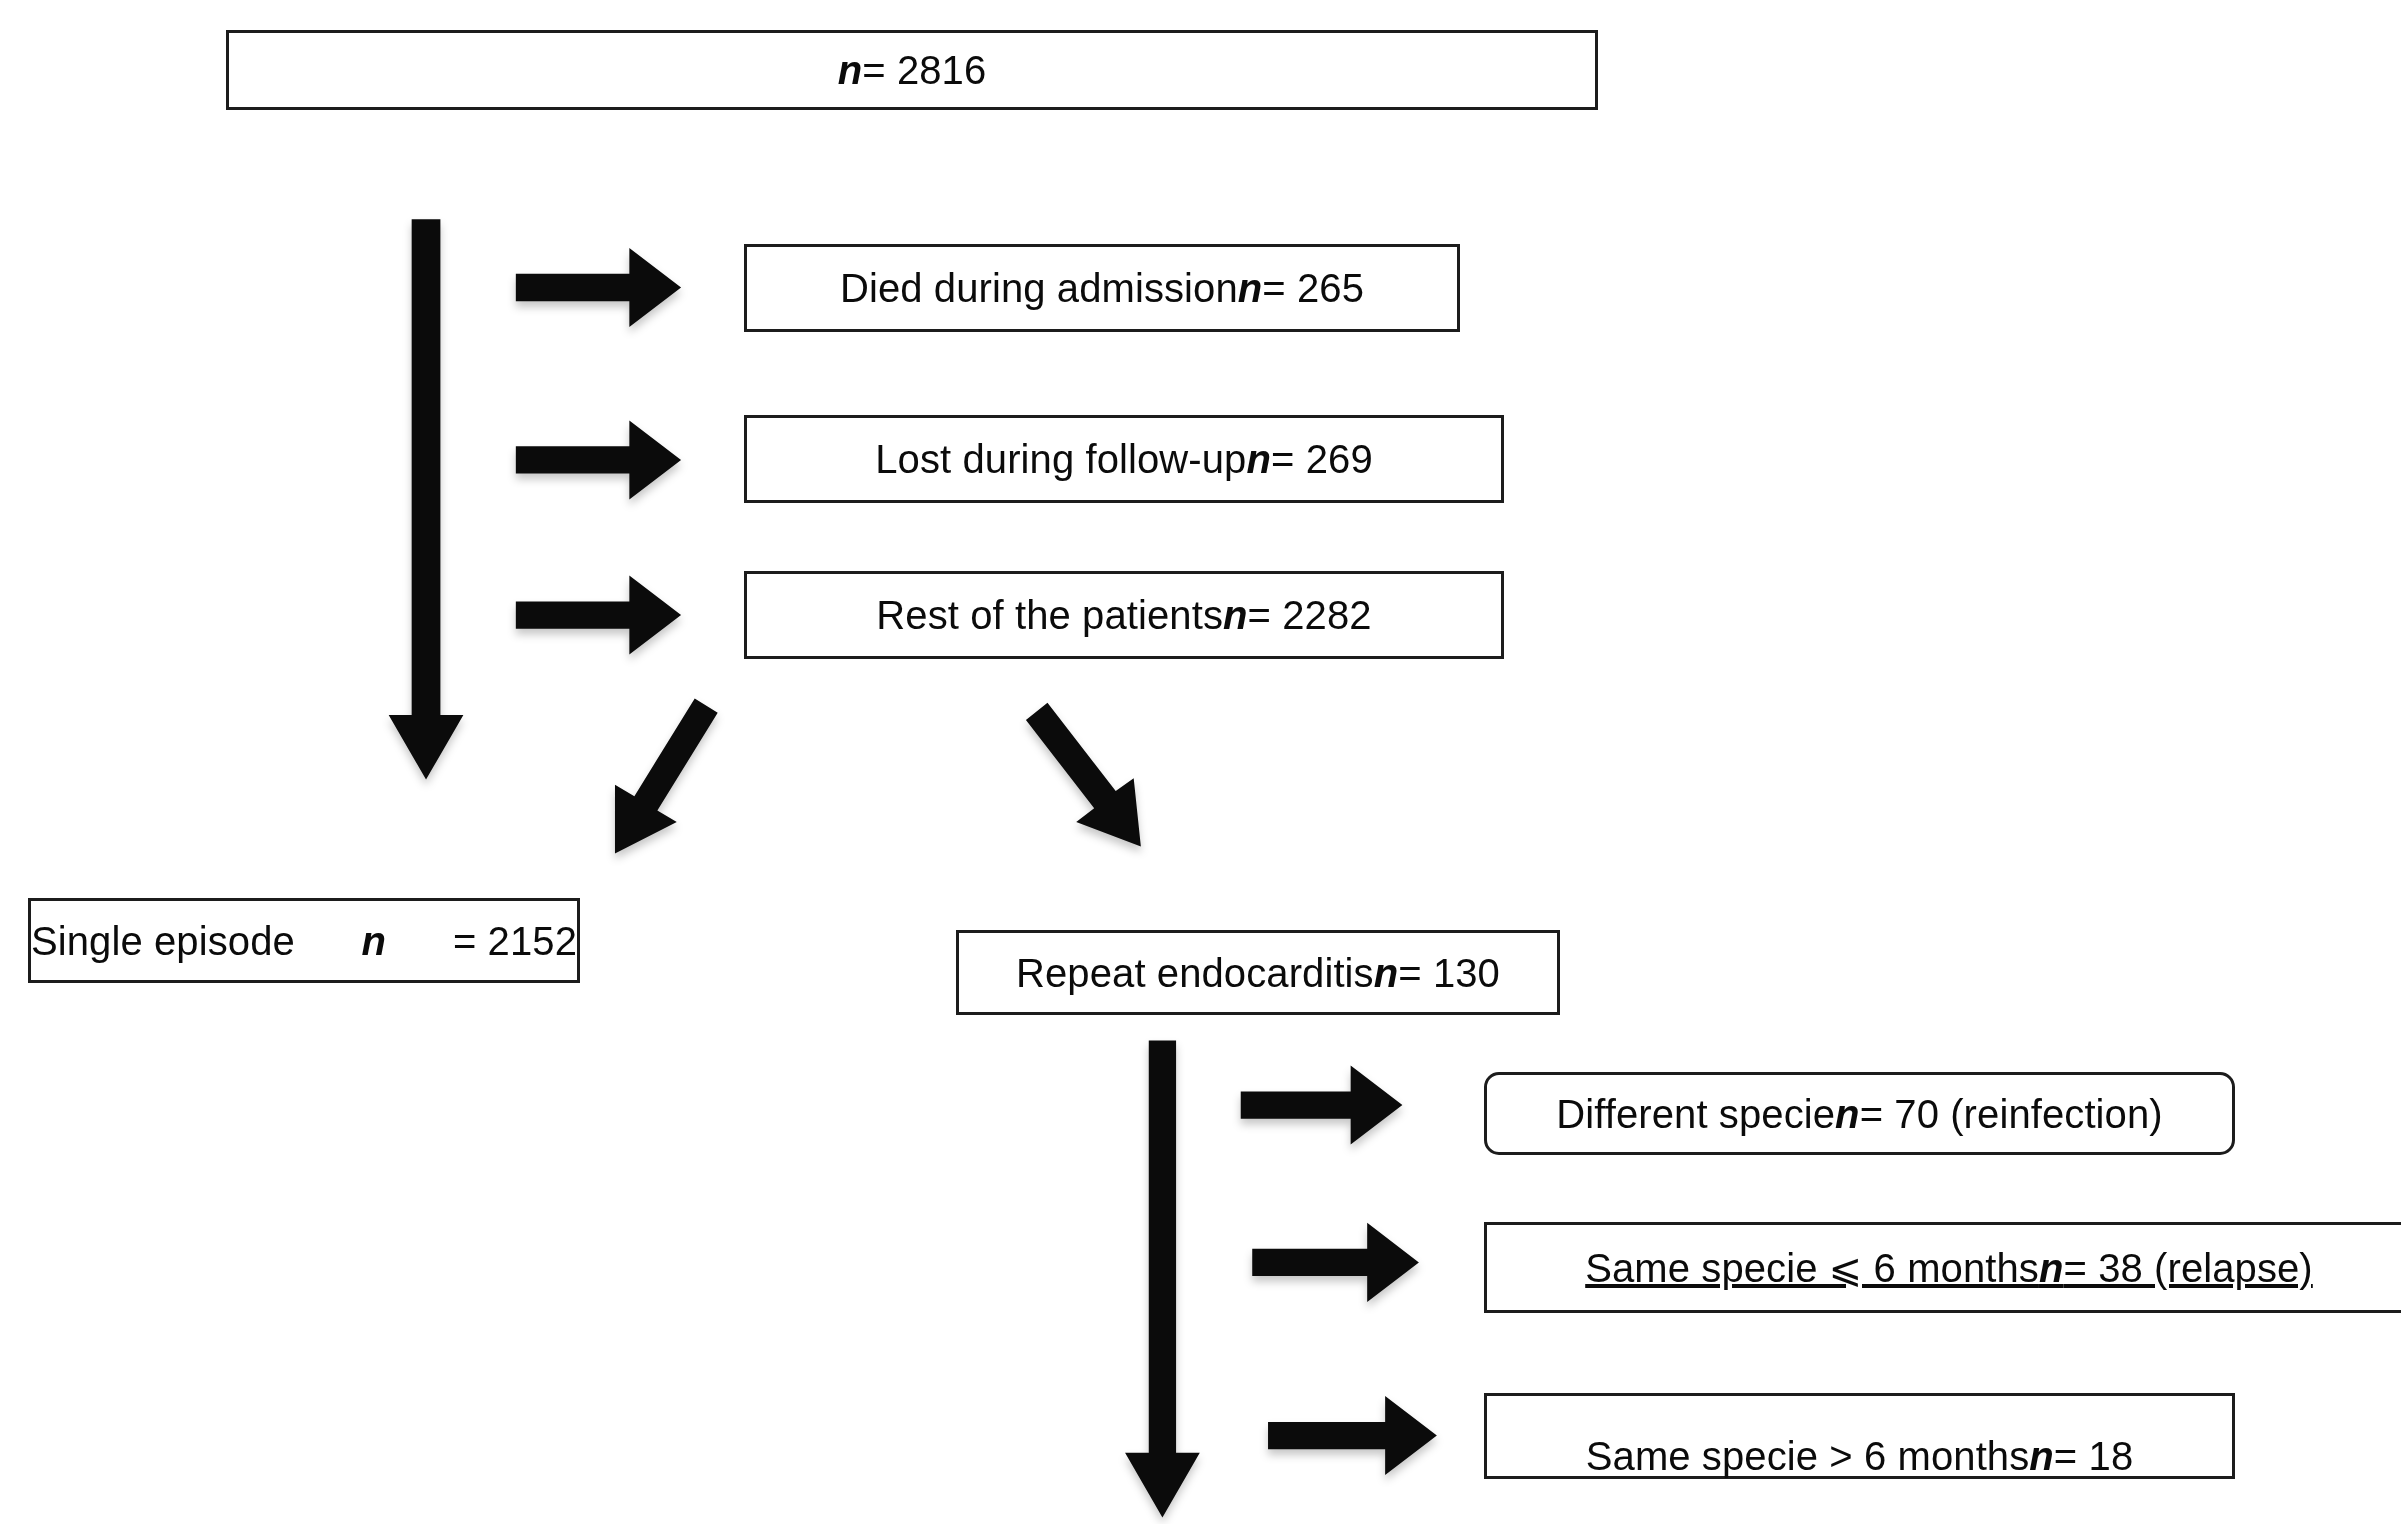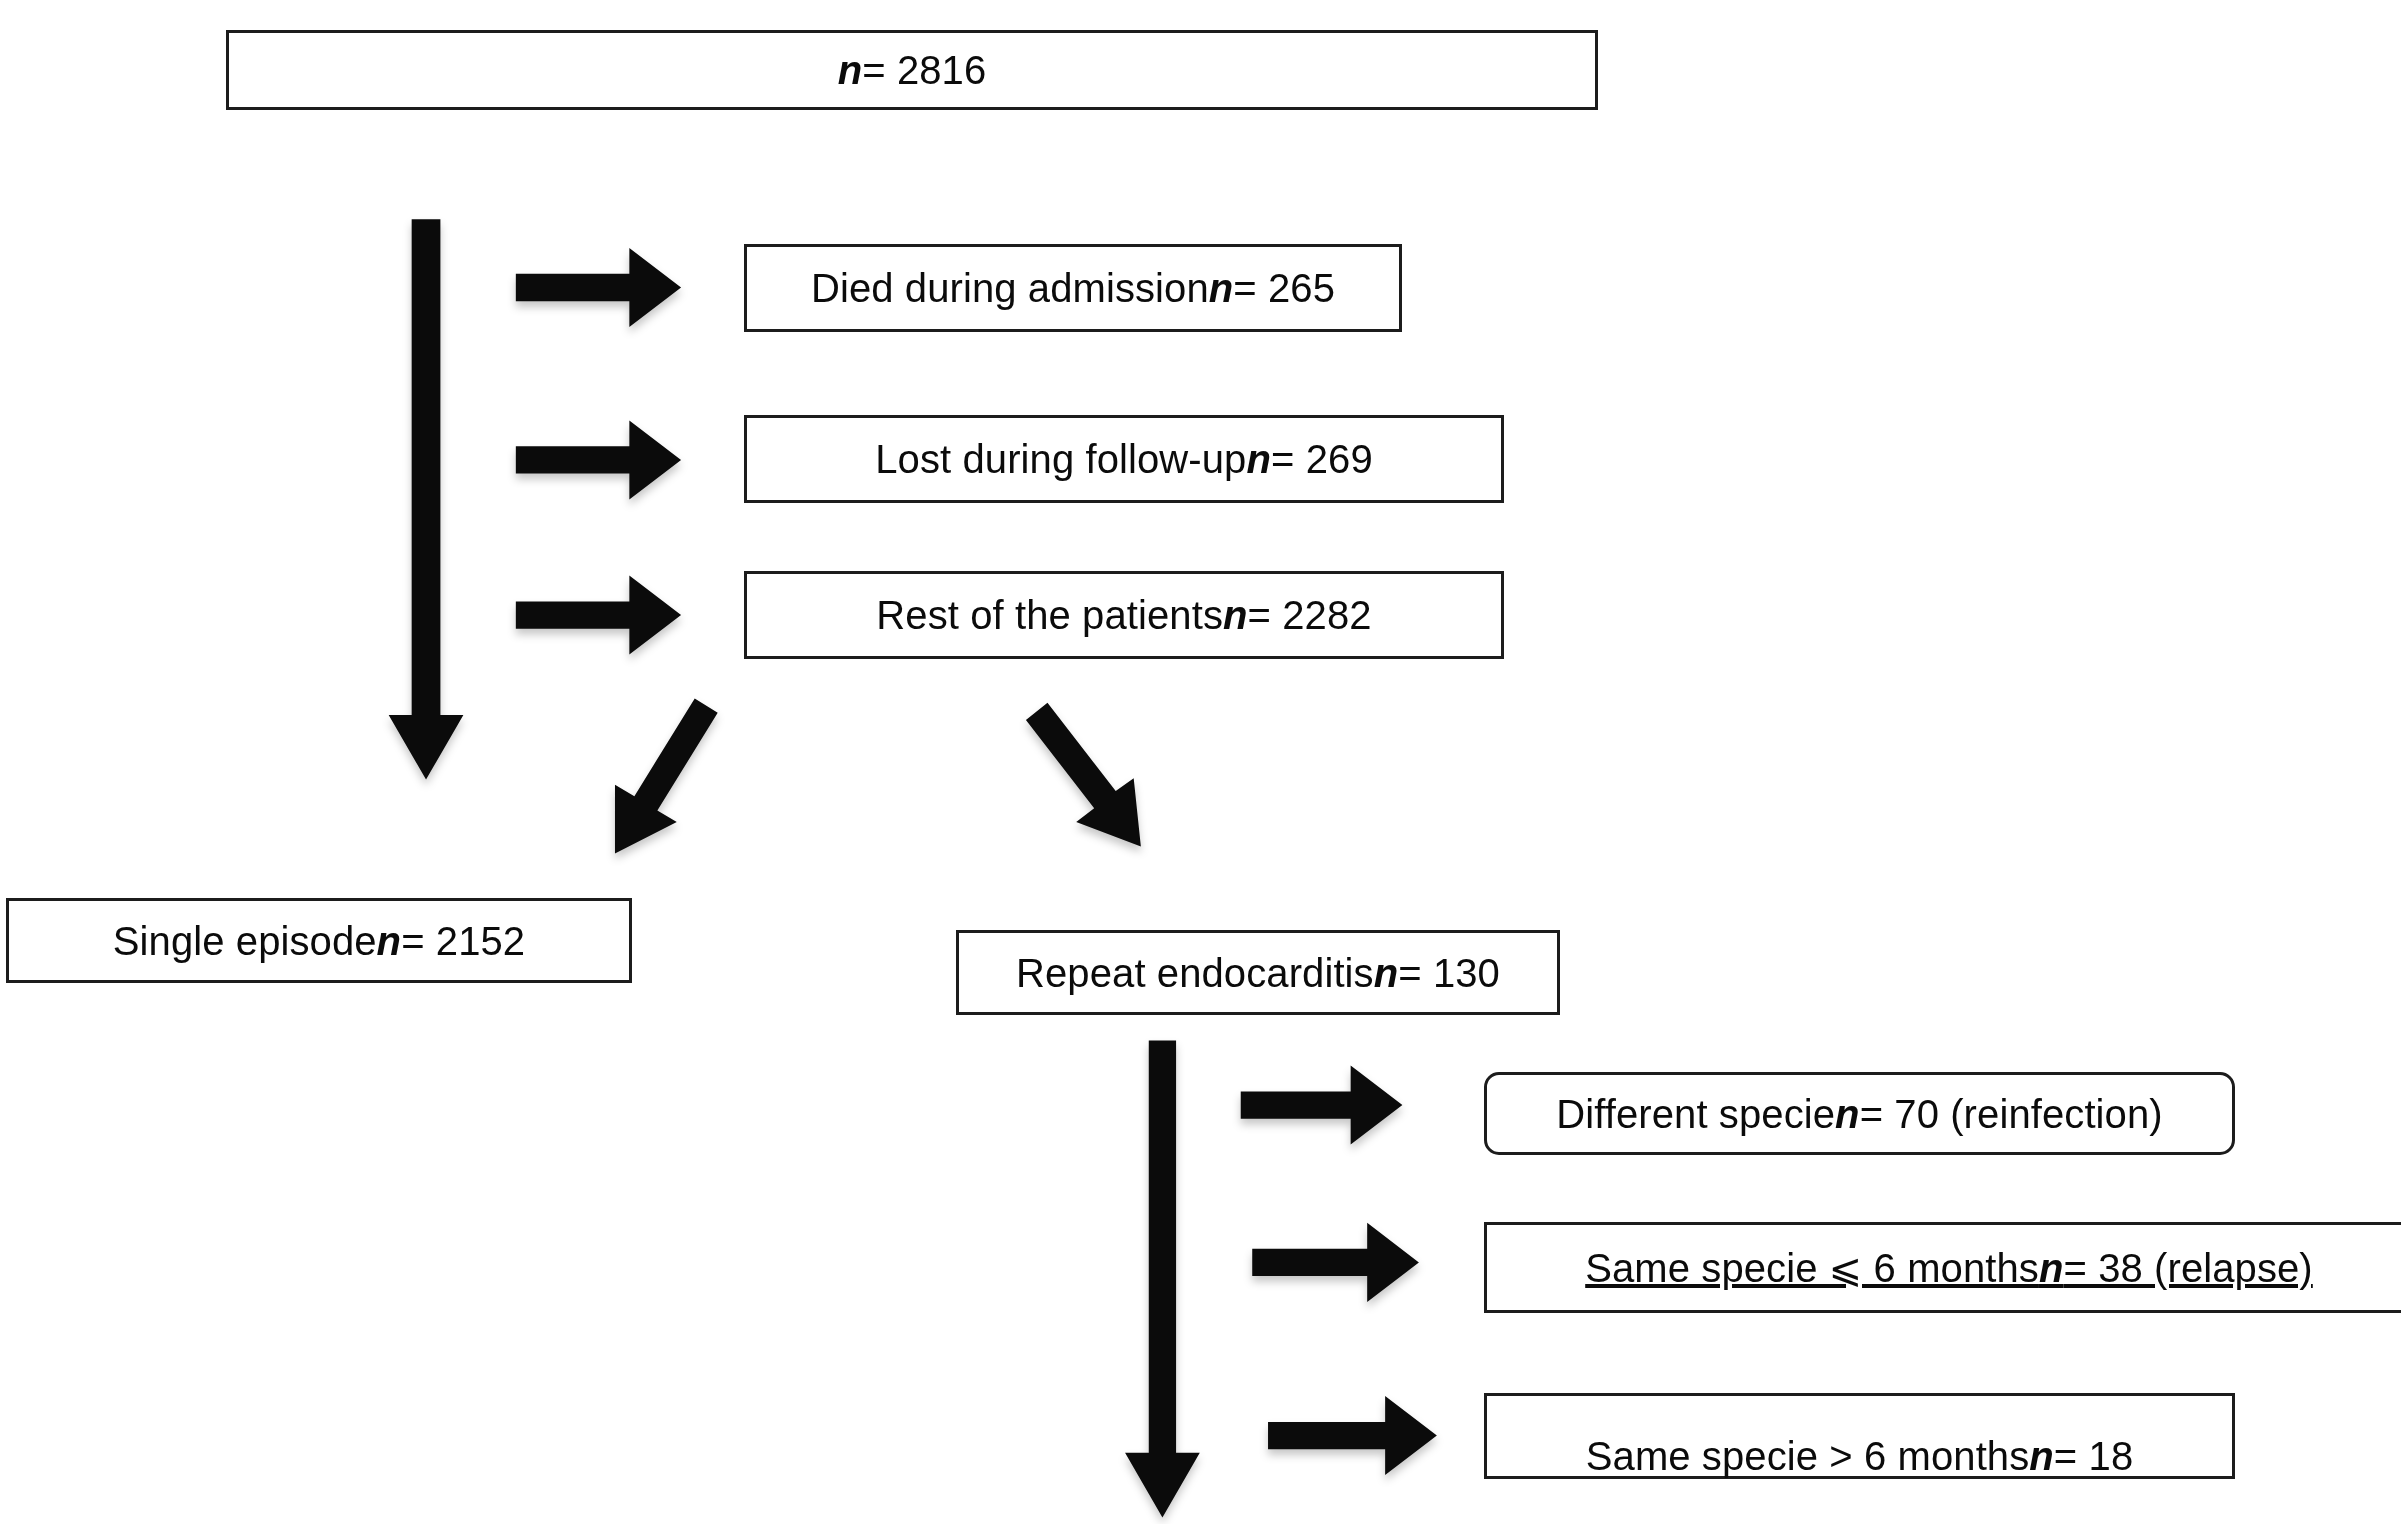--- a/index.html
+++ b/index.html
@@ -44,24 +44,24 @@
     white-space:nowrap;
     font-size:40px;
     line-height:1;
     letter-spacing:0.1px;
   }
   .node .n{
     font-style:italic;
     font-weight:700;
   }
   #box-total   {left:226px;  top:30px;   width:1372px; height:80px;}
-  #box-died    {left:744px; top:244px;  width:658px; height:88px;}
+  #box-died    {left:744px; top:244px;  width:716px; height:88px;}
   #box-lost    {left:744px; top:415px;  width:760px; height:88px;text-align:right;}
   #box-rest    {left:744px; top:571px;  width:760px; height:88px;}
-  #box-single  {left:6px;   top:898px; width:626px;  height:85px;}
+  #box-single  {left:28px;   top:898px; width:552px;  height:85px;justify-content:space-between;}
   #box-repeat  {left:956px; top:898px; width:604px;  height:85px;margin-top:32px;}
   #box-diff    {left:1484px; top:1072px; width:751px; height:83px;border-radius:15px;}
   #box-relapse {left:1484px; top:1222px; width:930px; height:91px;text-decoration:underline;}
   #box-same6   {left:1484px; top:1393px; width:751px; height:86px;align-items:flex-end;}
 </style>
 </head>
 <body>
 
 <div class="stage">
 

